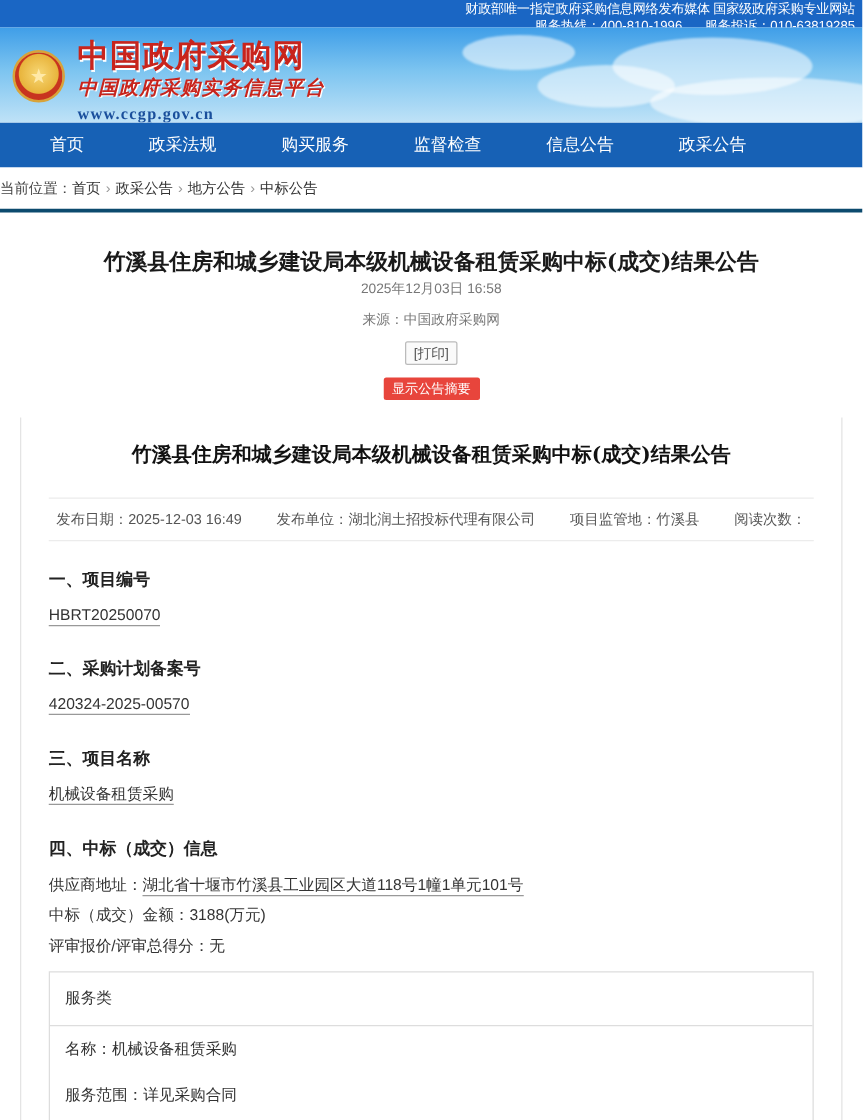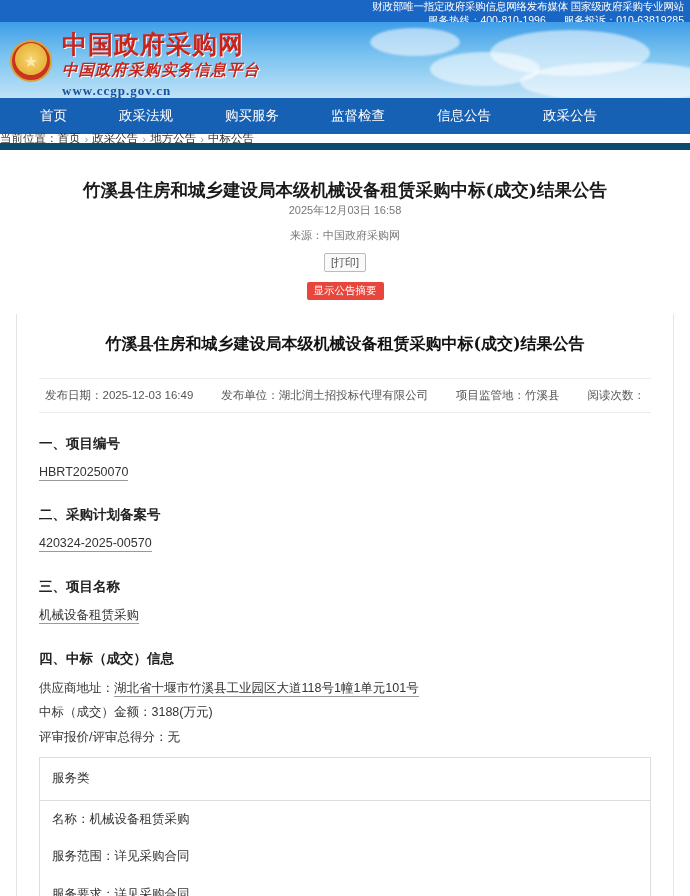--- a/index.html
+++ b/index.html
@@ -87,27 +87,27 @@
   }
   .nav .item {
     padding: 0 26px;
     line-height:36px;
     cursor:pointer;
     white-space:nowrap;
   }
 
   
   .crumb {
-    height: 16px;
+    height: 36px;
     font-size: 11.5px;
     color: #444;
     display:flex;
     align-items:center;
     padding-left: 0px;
-    border-bottom: 7px solid #0c4a6e;
+    border-bottom: 3px solid #0c4a6e;
     background:#fff;
   }
   .crumb a { color:#333; text-decoration:none; }
   .crumb .sep { margin: 0 4px; color:#999; }
 
   
   .wrap { padding: 0 16px; }
 
   .headline {
     text-align:center;

